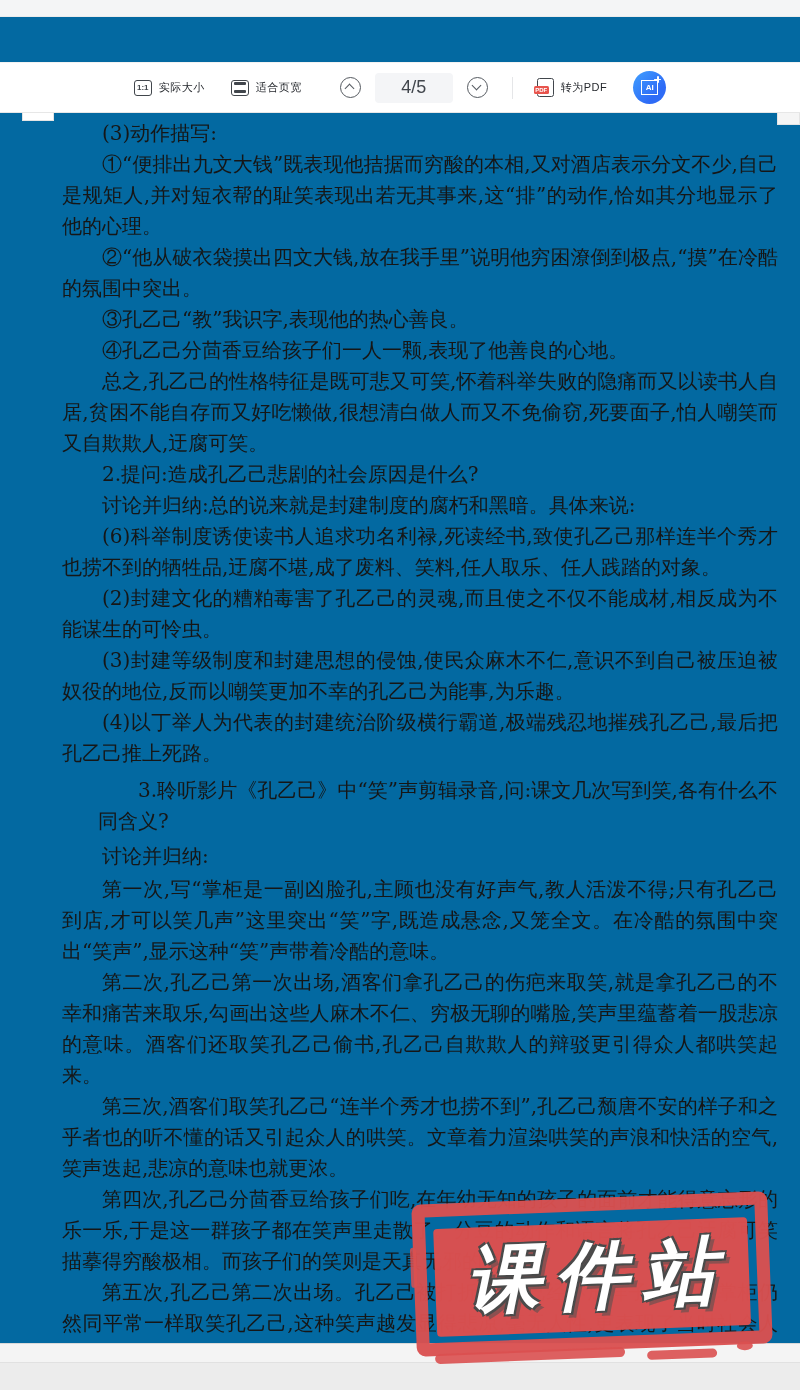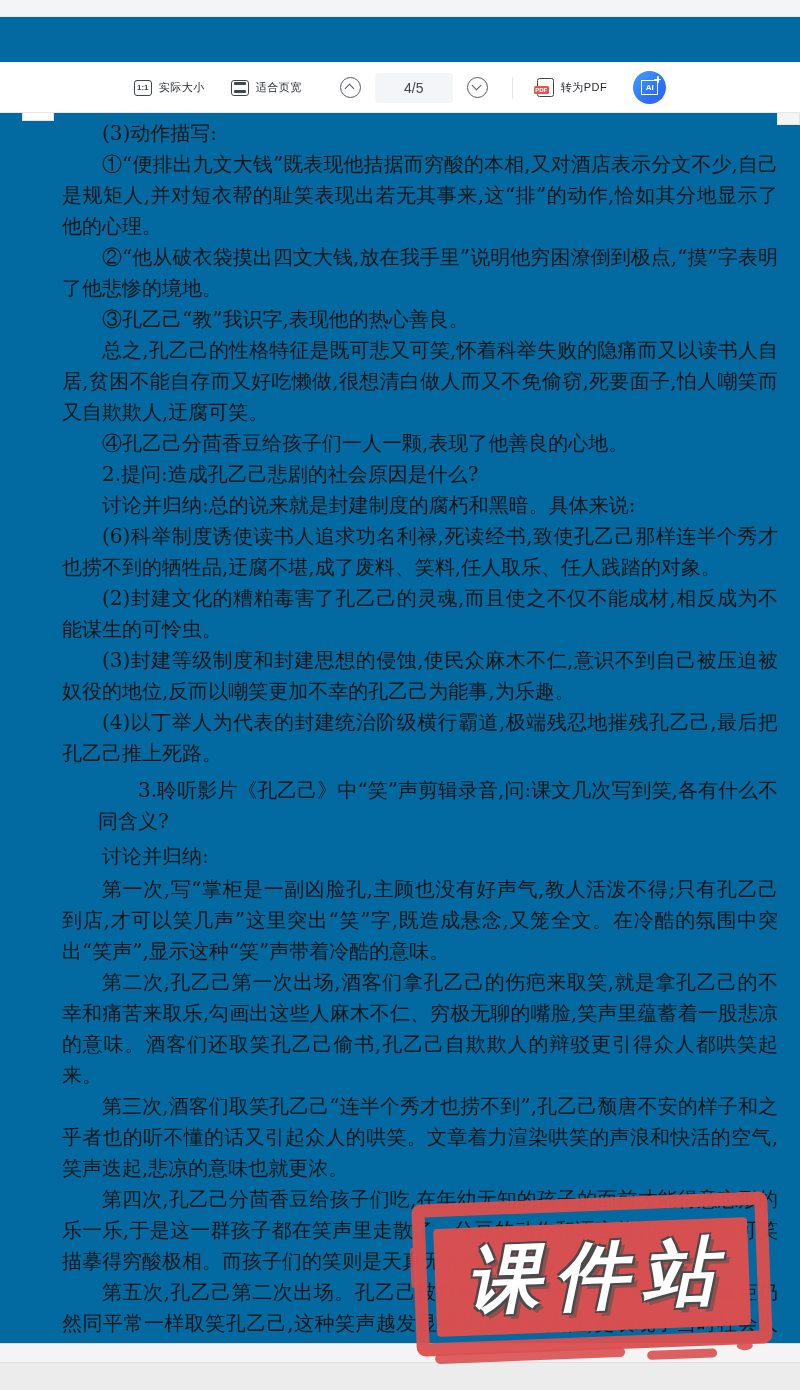--- a/index.html
+++ b/index.html
@@ -24,21 +24,21 @@
     height:3.2px; background:#41464c; border-radius:1px; }
   .icon-fitw::before { top:1.6px; } .icon-fitw::after { bottom:1.6px; }
   .circle-btn { width:21px; height:21px; border:1.7px solid #555a60; border-radius:50%;
     position:relative; cursor:pointer; }
   .chev { position:absolute; left:5.6px; width:7px; height:7px;
     border-left:1.7px solid #555a60; border-top:1.7px solid #555a60; }
   .chev-up { top:7px; transform:rotate(45deg); }
   .chev-down { top:3.6px; transform:rotate(225deg); }
   .page-box { min-width:78px; height:30px; background:#f4f5f7; border-radius:4px;
     display:flex; align-items:center; justify-content:center;
-    font-size:14px; color:#41464c; cursor:text; }
+    font-size:18px; color:#41464c; cursor:text; }
   .tb-divider { width:1px; height:22px; background:#e5e6e8; }
   .icon-pdf { width:17px; height:19px; border:1.7px solid #41464c; border-radius:2.5px; position:relative; }
   .pdf-badge { position:absolute; left:-4px; bottom:2px; background:#e8544d; color:#fff;
     font-size:6px; font-weight:bold; line-height:8px; padding:0 1.5px; border-radius:1.5px;
     font-family:"Liberation Sans",sans-serif; }
   .ai-btn { width:33px; height:33px; border-radius:50%;
     background:linear-gradient(135deg,#41a0ff 0%,#2e6bf6 70%);
     display:flex; align-items:center; justify-content:center; position:relative; cursor:pointer; }
   .ai-inner { width:17px; height:15px; border:1.5px solid #fff; border-radius:0;
     display:flex; align-items:center; justify-content:center;
@@ -122,24 +122,24 @@
     </div>
   </div>
 
   <div class="doc-topline"></div>
   <div class="edge-left"></div>
   <div class="edge-right"></div>
 
   <div class="doc-text">
       <p class="para">(3)动作描写:</p>
       <p class="para">①“便排出九文大钱”既表现他拮据而穷酸的本相,又对酒店表示分文不少,自己是规矩人,并对短衣帮的耻笑表现出若无其事来,这“排”的动作,恰如其分地显示了他的心理。</p>
-      <p class="para">②“他从破衣袋摸出四文大钱,放在我手里”说明他穷困潦倒到极点,“摸”字表明了他悲惨的境地。</p>
+      <p class="para">②“他从破衣袋摸出四文大钱,放在我手里”说明他穷困潦倒到极点,“摸”在冷酷的氛围中突出。</p>
       <p class="para">③孔乙己“教”我识字,表现他的热心善良。</p>
+      <p class="para">④孔乙己分茴香豆给孩子们一人一颗,表现了他善良的心地。</p>
       <p class="para">总之,孔乙己的性格特征是既可悲又可笑,怀着科举失败的隐痛而又以读书人自居,贫困不能自存而又好吃懒做,很想清白做人而又不免偷窃,死要面子,怕人嘲笑而又自欺欺人,迂腐可笑。</p>
-      <p class="para">④孔乙己分茴香豆给孩子们一人一颗,表现了他善良的心地。</p>
       <p class="para">2.提问:造成孔乙己悲剧的社会原因是什么?</p>
       <p class="para">讨论并归纳:总的说来就是封建制度的腐朽和黑暗。具体来说:</p>
       <p class="para">(6)科举制度诱使读书人追求功名利禄,死读经书,致使孔乙己那样连半个秀才也捞不到的牺牲品,迂腐不堪,成了废料、笑料,任人取乐、任人践踏的对象。</p>
       <p class="para">(2)封建文化的糟粕毒害了孔乙己的灵魂,而且使之不仅不能成材,相反成为不能谋生的可怜虫。</p>
       <p class="para">(3)封建等级制度和封建思想的侵蚀,使民众麻木不仁,意识不到自己被压迫被奴役的地位,反而以嘲笑更加不幸的孔乙己为能事,为乐趣。</p>
       <p class="para">(4)以丁举人为代表的封建统治阶级横行霸道,极端残忍地摧残孔乙己,最后把孔乙己推上死路。</p>
       <p class="para">3.聆听影片《孔乙己》中“笑”声剪辑录音,问:课文几次写到笑,各有什么不同含义?</p>
       <p class="para">讨论并归纳:</p>
       <p class="para">第一次,写“掌柜是一副凶脸孔,主顾也没有好声气,教人活泼不得;只有孔乙己到店,才可以笑几声”这里突出“笑”字,既造成悬念,又笼全文。在冷酷的氛围中突出“笑声”,显示这种“笑”声带着冷酷的意味。</p>
       <p class="para">第二次,孔乙己第一次出场,酒客们拿孔乙己的伤疤来取笑,就是拿孔乙己的不幸和痛苦来取乐,勾画出这些人麻木不仁、穷极无聊的嘴脸,笑声里蕴蓄着一股悲凉的意味。酒客们还取笑孔乙己偷书,孔乙己自欺欺人的辩驳更引得众人都哄笑起来。</p>

